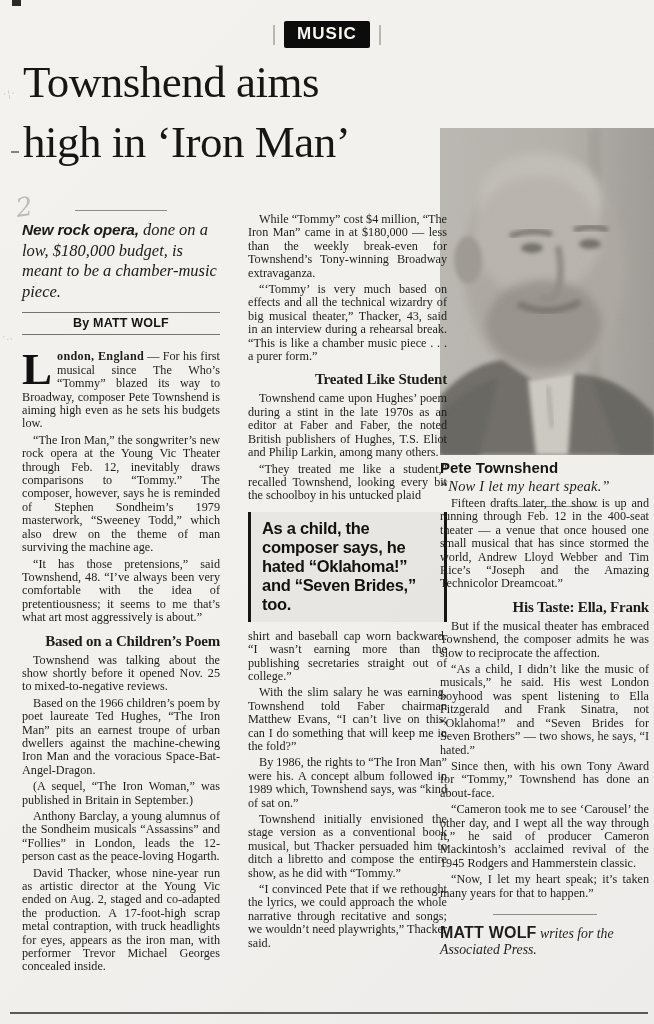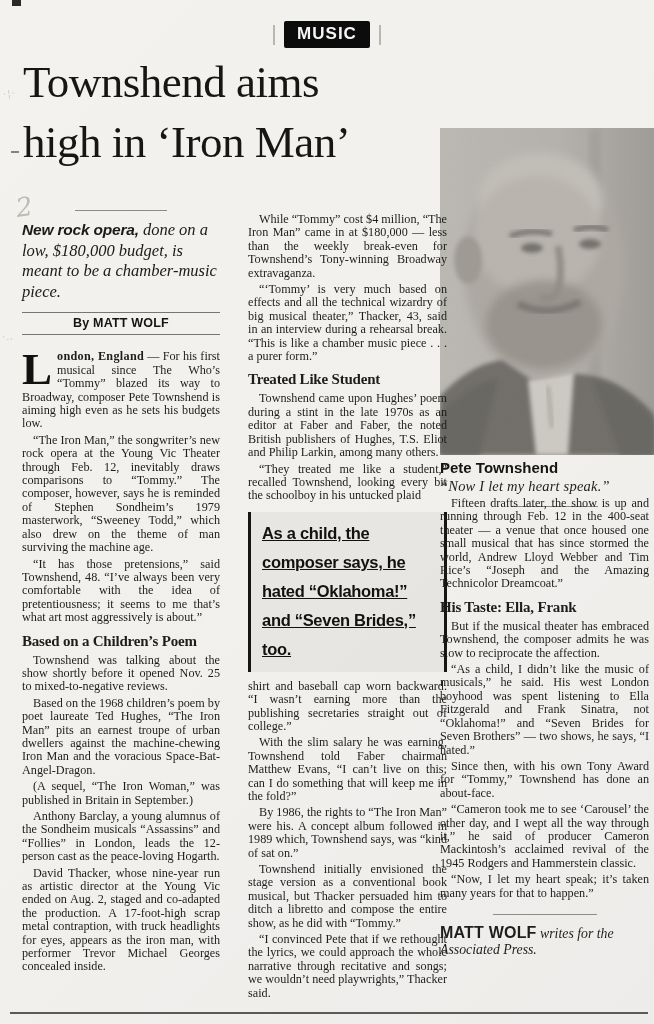--- a/index.html
+++ b/index.html
@@ -30,36 +30,36 @@
   .caption-quote{position:absolute;left:440px;top:478px;font-style:italic;font-size:14.5px;color:#23231f;letter-spacing:.2px;}
   .caption-rule{position:absolute;left:512px;top:506px;width:86px;height:1px;background:#8e8c86;}
 
   
   .col{position:absolute;text-align:justify;font-size:12.2px;line-height:13.4px;color:#1d1d1b;}
   .col-left{left:22px;top:210px;width:198px;}
   .col-mid{left:248px;top:213px;width:199px;}
   .col-right{left:440px;top:497px;width:209px;}
   .p{margin:0 0 3px 0;text-indent:11px;}
   .p.noindent{text-indent:0;}
-  .subhead{font-weight:bold;font-size:15px;line-height:17px;margin:8px 0 4px;text-align:left;text-indent:0;letter-spacing:-0.2px;}
+  .subhead{font-weight:bold;font-size:15px;line-height:17px;margin:8px 0 4px;text-align:right;text-indent:0;letter-spacing:-0.2px;}
 
   
   .sf-rule{width:92px;height:1px;background:#8e8c86;margin:0 auto 9px;}
   .standfirst{font-size:16.5px;line-height:20.5px;text-align:left;margin:0 0 10px;color:#1b1b19;font-style:italic;}
   .standfirst .lead{font-family:"Liberation Sans",sans-serif;font-weight:bold;font-size:15.5px;letter-spacing:-0.2px;}
   .byline-block{border-top:1px solid #77756f;border-bottom:1.5px solid #77756f;margin:0 0 15px;padding:4px 0;}
   .byline{font-family:"Liberation Sans",sans-serif;font-weight:bold;font-size:12.5px;text-align:center;letter-spacing:.2px;color:#141412;}
 
   
   .dropcap{float:left;font-weight:bold;font-size:45px;line-height:34px;padding:2px 5px 0 0;color:#111;font-family:"Liberation Serif",serif;}
   .leadbold{font-weight:bold;letter-spacing:.3px;}
 
   
   .pullquote{margin:9px 0 8px;padding:7px 9px 8px 11px;border-left:3px solid #161614;border-right:3px solid #161614;background:rgba(215,212,206,.35);
-    font-family:"Liberation Sans",sans-serif;font-weight:bold;font-size:16.5px;line-height:29px;text-align:left;color:#121210;letter-spacing:-0.3px;text-decoration:underline;}
+    font-family:"Liberation Sans",sans-serif;font-weight:bold;font-size:16.5px;line-height:19px;text-align:left;color:#121210;letter-spacing:-0.3px;}
 
   
   .tag-rule{width:104px;height:1px;background:#8e8c86;margin:14px auto 10px;}
   .tagline{font-size:13.8px;line-height:16px;text-align:left;font-style:italic;color:#1e1e1c;}
   .tagline .tb{font-family:"Liberation Sans",sans-serif;font-weight:bold;font-style:normal;font-size:16px;letter-spacing:.2px;}
 
   .bottom-rule{position:absolute;left:10px;top:1012px;width:638px;height:2px;background:#5b5a55;}
 </style>
 </head>
 <body>
@@ -140,21 +140,21 @@
     <div class="sf-rule"></div>
     <p class="standfirst"><span class="lead">New rock opera,</span><span> done on a low, $180,000 budget, is meant to be a chamber-music piece.</span></p>
     <div class="byline-block">
       <div class="byline">By MATT WOLF</div>
     </div>
     <p class="p noindent"><span class="dropcap">L</span><span class="leadbold">ondon, England</span><span> — For his first musical since The Who’s “Tommy” blazed its way to Broadway, composer Pete Townshend is aiming high even as he sets his budgets low.</span></p>
     <p class="p">“The Iron Man,” the songwriter’s new rock opera at the Young Vic Theater through Feb. 12, inevitably draws comparisons to “Tommy.” The composer, however, says he is reminded of Stephen Sondheim’s 1979 masterwork, “Sweeney Todd,” which also drew on the theme of man surviving the machine age.</p>
     <p class="p">“It has those pretensions,” said Townshend, 48. “I’ve always been very comfortable with the idea of pretentiousness; it seems to me that’s what art most aggressively is about.”</p>
     <h2 class="subhead">Based on a Children’s Poem</h2>
     <p class="p">Townshend was talking about the show shortly before it opened Nov. 25 to mixed-to-negative reviews.</p>
-    <p class="p">Based on the 1968 children’s poem by poet laureate Ted Hughes, “The Iron Man” pits an earnest troupe of urban dwellers against the machine-chewing Iron Man and the voracious Space-Bat-Angel-Dragon.</p>
+    <p class="p">Based on the 1966 children’s poem by poet laureate Ted Hughes, “The Iron Man” pits an earnest troupe of urban dwellers against the machine-chewing Iron Man and the voracious Space-Bat-Angel-Dragon.</p>
     <p class="p">(A sequel, “The Iron Woman,” was published in Britain in September.)</p>
     <p class="p">Anthony Barclay, a young alumnus of the Sondheim musicals “Assassins” and “Follies” in London, leads the 12-person cast as the peace-loving Hogarth.</p>
     <p class="p">David Thacker, whose nine-year run as artistic director at the Young Vic ended on Aug. 2, staged and co-adapted the production. A 17-foot-high scrap metal contraption, with truck headlights for eyes, appears as the iron man, with performer Trevor Michael Georges concealed inside.</p>
   </div>
 
   <div class="col col-mid">
     <p class="p">While “Tommy” cost $4 million, “The Iron Man” came in at $180,000 — less than the weekly break-even for Townshend’s Tony-winning Broadway extravaganza.</p>
     <p class="p">“‘Tommy’ is very much based on effects and all the technical wizardry of big musical theater,” Thacker, 43, said in an interview during a rehearsal break. “This is like a chamber music piece . . . a purer form.”</p>
     <h2 class="subhead">Treated Like Student</h2>
     <p class="p">Townshend came upon Hughes’ poem during a stint in the late 1970s as an editor at Faber and Faber, the noted British publishers of Hughes, T.S. Eliot and Philip Larkin, among many others.</p>

